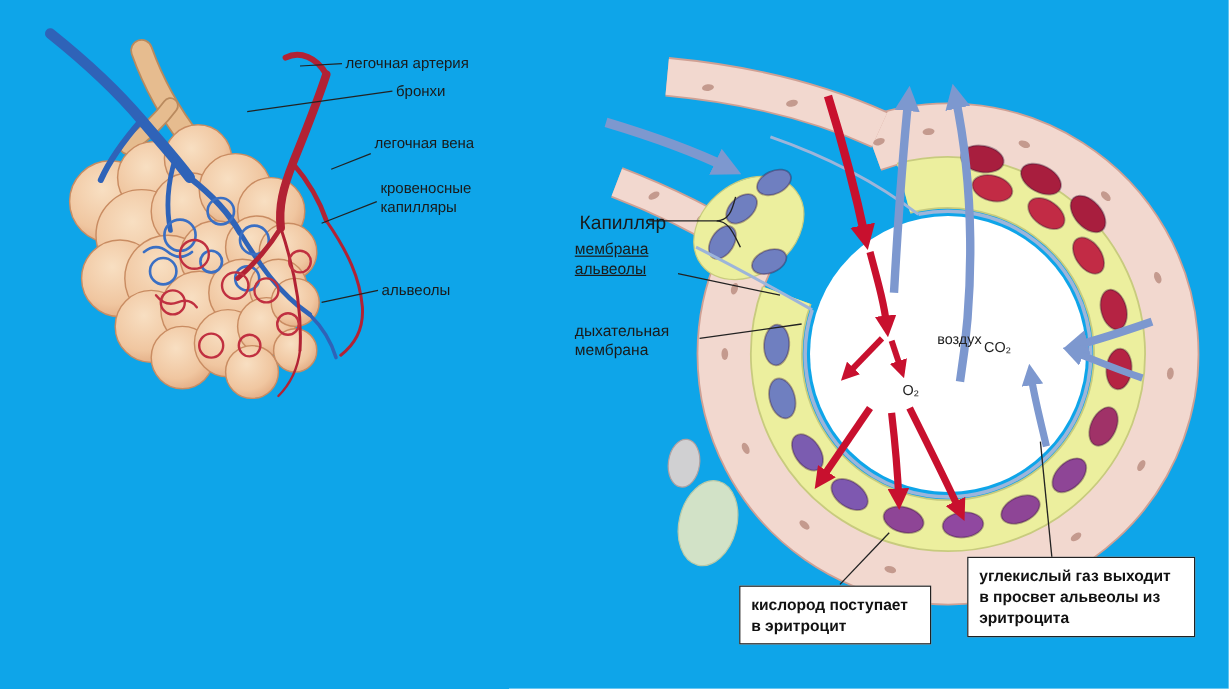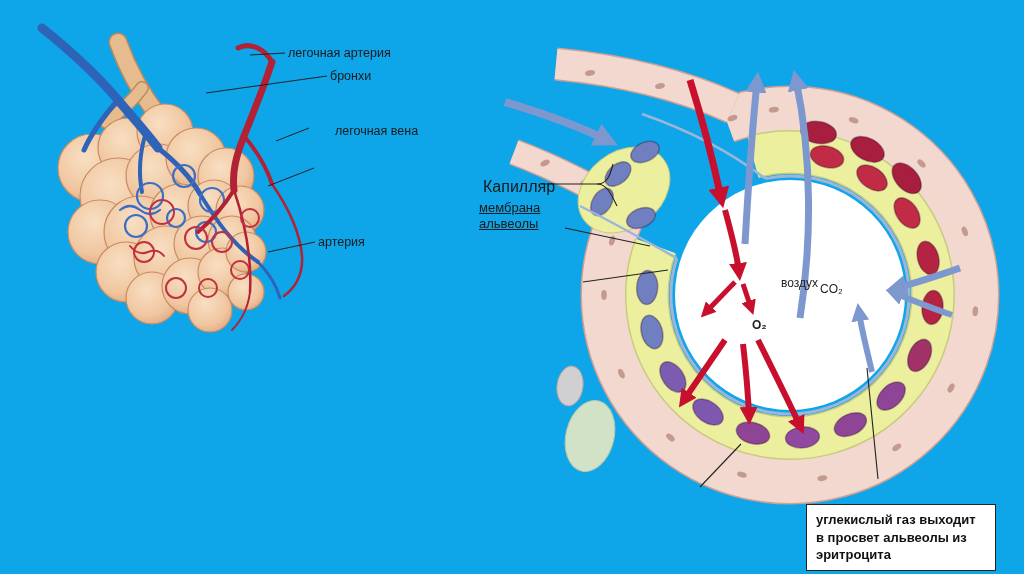--- a/index.html
+++ b/index.html
@@ -224,25 +224,28 @@
         <line x1="565" y1="228" x2="650" y2="246"></line>
         <line x1="583" y1="282" x2="668" y2="270"></line>
         <line x1="700" y1="487" x2="741" y2="444"></line>
         <line x1="878" y1="479" x2="867" y2="368"></line>
       </g>
     </g>
   </svg>
 
   <div class="lbl" style="left:288px;top:46px;">легочная артерия</div>
   <div class="lbl" style="left:330px;top:69px;">бронхи</div>
-  <div class="lbl" style="left:312px;top:124px;margin-left:23px;">легочная вена</div>
-  <div class="lbl" style="left:318px;top:235px;">артерия</div>
+  <div class="lbl" style="left:312px;top:112px;">легочная вена</div>
+  <div class="lbl wrap" style="left:317px;top:150px;width:100px;">кровеносные капилляры</div>
+  <div class="lbl" style="left:318px;top:235px;">альвеолы</div>
 
   <div class="lbl" style="left:483px;top:177px;font-size:16px;">Капилляр</div>
   <div class="lbl wrap" style="left:479px;top:200px;width:85px;font-size:13px;text-decoration:underline;">мембрана альвеолы</div>
+  <div class="lbl wrap" style="left:479px;top:268px;width:100px;font-size:13px;">дыхательная мембрана</div>
 
   <div class="gas" style="left:781px;top:276px;">воздух</div>
-  <div class="gas" style="left:752px;top:318px;font-weight:bold;">O₂</div>
+  <div class="gas" style="left:752px;top:318px;">O₂</div>
   <div class="gas" style="left:820px;top:282px;">CO₂</div>
 
-  <div class="callout" style="left:806px;top:504px;width:170px;">углекислый газ выходит в просвет альвеолы из эритроцита</div>
+  <div class="callout" style="left:616px;top:488px;width:140px;">кислород поступает в эритроцит</div>
+  <div class="callout" style="left:806px;top:464px;width:170px;">углекислый газ выходит в просвет альвеолы из эритроцита</div>
 
 </div>
 
 </body></html>

